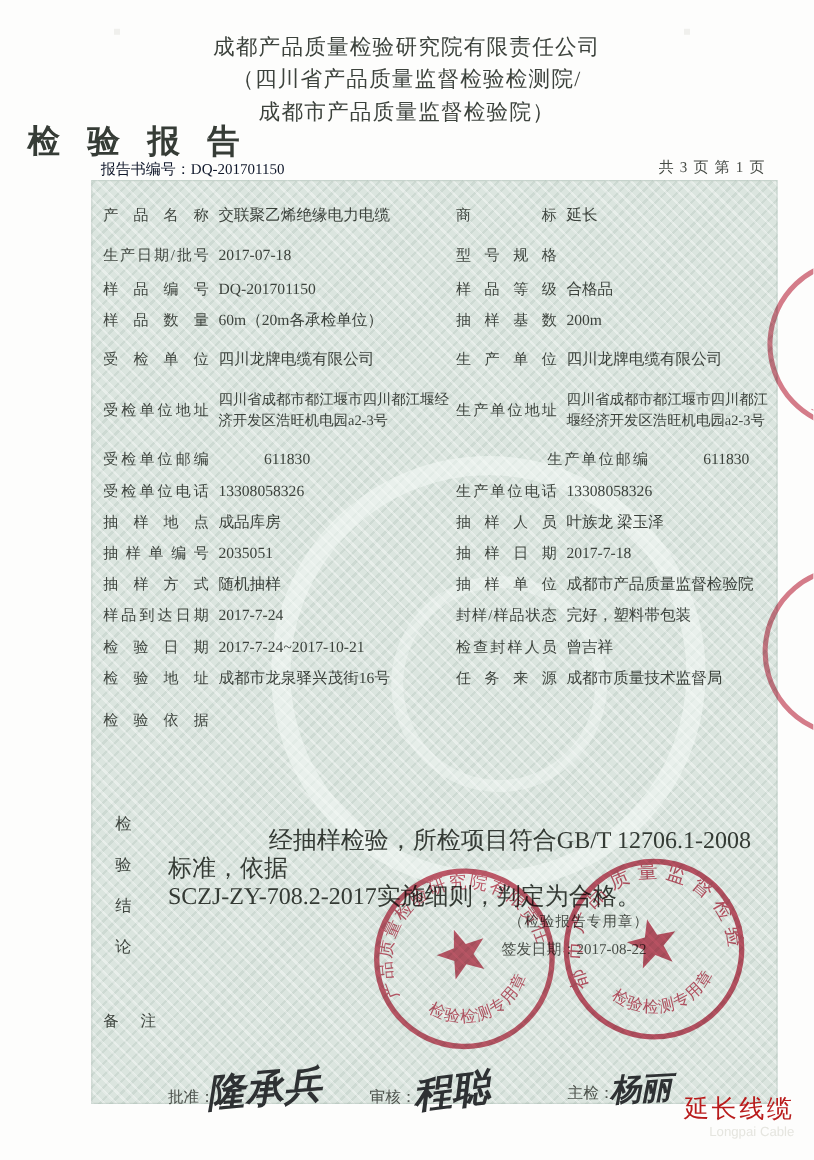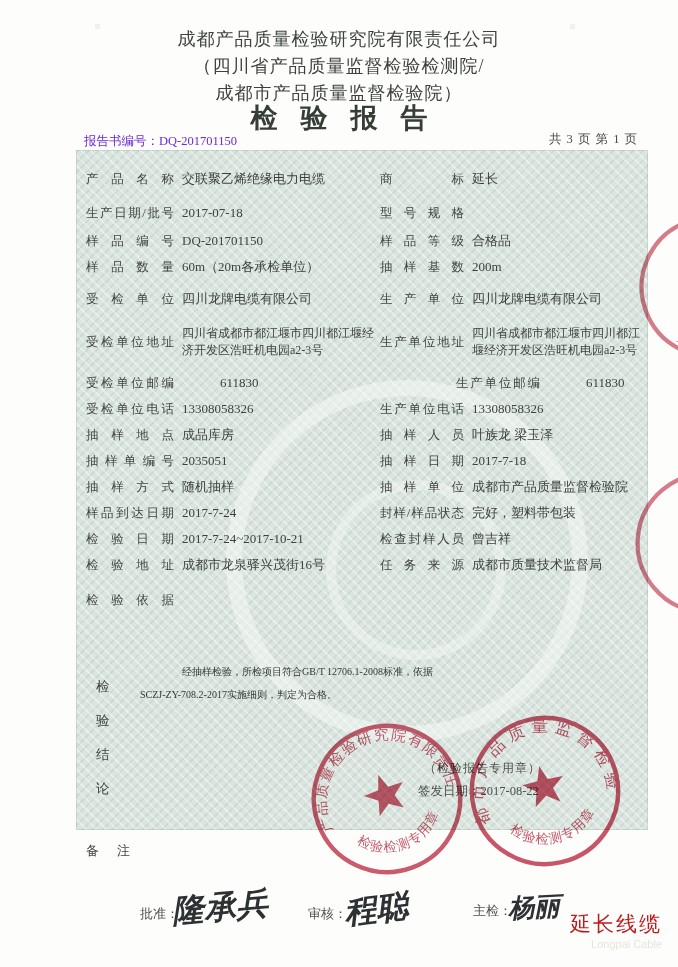--- a/index.html
+++ b/index.html
@@ -2,28 +2,28 @@
 <html><head>
 <meta charset="utf-8">
 <style>
   html,body{margin:0;padding:0;background:#ffffff;}
   .page{position:relative;width:678px;height:967px;background:#fdfdfc;overflow:hidden;
         font-family:"Liberation Serif","DejaVu Serif",serif;color:#41463f;}
 
   
   .org{position:absolute;left:0;top:26px;width:678px;text-align:center;}
   .org div{font-size:18px;line-height:27px;letter-spacing:1px;color:#3c423c;}
-  .rpt-title{position:absolute;left:0;top:100px;width:678px;text-align:center;
+  .rpt-title{position:absolute;left:0;top:100px;width:678px;
              font-size:27px;font-weight:bold;letter-spacing:0.85em;text-indent:0.85em;color:#363c36;}
-  .report-line{position:absolute;left:84px;top:133px;font-size:12.5px;color:#6d28d9;}
+  .report-line{position:absolute;left:84px;top:133px;font-size:12.5px;color:#0f172a;}
   .pagination{position:absolute;right:40px;top:131px;font-size:12.5px;letter-spacing:1px;color:#464b45;}
   .corner-dot{position:absolute;width:5px;height:5px;background:#f0f0ed;}
 
   
-  .sheet{position:absolute;left:76px;top:150px;width:572px;height:680px;
+  .sheet{position:absolute;left:76px;top:150px;width:572px;height:770px;
          background-color:#dbe5df;
          background-image:
            repeating-linear-gradient(45deg, rgba(255,255,255,.38) 0 2px, rgba(255,255,255,0) 2px 7px),
            repeating-linear-gradient(-45deg, rgba(150,172,161,.20) 0 2px, rgba(150,172,161,0) 2px 7px),
            repeating-linear-gradient(45deg, rgba(150,172,161,.12) 0 1px, rgba(150,172,161,0) 1px 14px);
          box-shadow:inset 0 0 0 1px rgba(160,178,168,.35);}
   .emblem{position:absolute;border-radius:50%;pointer-events:none;}
   .emblem.e1{left:150px;top:230px;width:330px;height:330px;border:16px solid rgba(244,249,246,.55);}
   .emblem.e2{left:250px;top:330px;width:160px;height:160px;border:10px solid rgba(244,249,246,.45);}
 
@@ -45,21 +45,21 @@
   .rval{flex:1;margin-left:8px;}
 
   
   .basis{display:flex;align-items:center;margin-top:14px;padding:0 0 0 10px;}
   .basis-lines{margin-left:8px;}
   .basis-lines div{font-size:11.6px;line-height:16.5px;white-space:nowrap;color:#3b413b;}
 
   
   .concl-label{position:absolute;left:20px;top:528px;display:flex;flex-direction:column;gap:16px;
                font-size:13.5px;color:#3f453f;}
-  .concl-text{position:absolute;left:64px;top:510px;width:486px;font-size:10px;line-height:23px;color:#343a34;}
+  .concl-text{position:absolute;left:64px;top:540px;width:486px;font-size:20px;line-height:23px;color:#343a34;}
   .concl-text .l1{text-indent:4.2em;}
   .stamp-note{position:absolute;left:348px;top:610px;font-size:12px;letter-spacing:1px;color:#4a4f49;}
   .issue-date{position:absolute;left:342px;top:633px;font-size:12.5px;color:#4a4f49;}
   .remark{position:absolute;left:10px;top:692px;width:44px;font-size:13px;color:#3f453f;
           text-align:justify;text-align-last:justify;text-justify:inter-character;}
 
   
   .stamp{position:absolute;width:158px;height:158px;color:#c4455a;mix-blend-mode:multiply;z-index:5;}
   .stamp svg{width:100%;height:100%;overflow:visible;}
   .stamp1{left:308px;top:720px;transform:rotate(-20deg);opacity:.88;}

